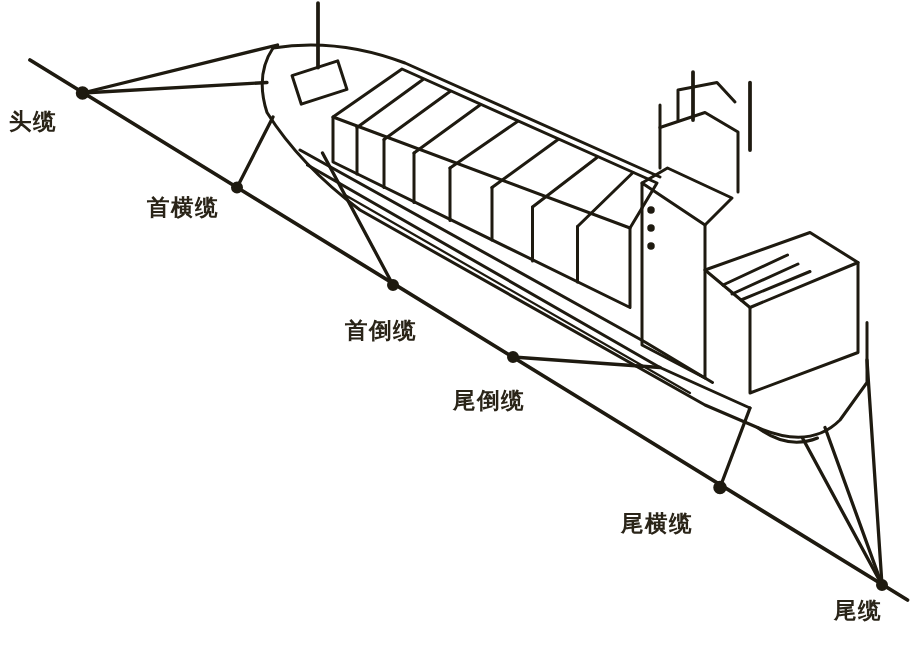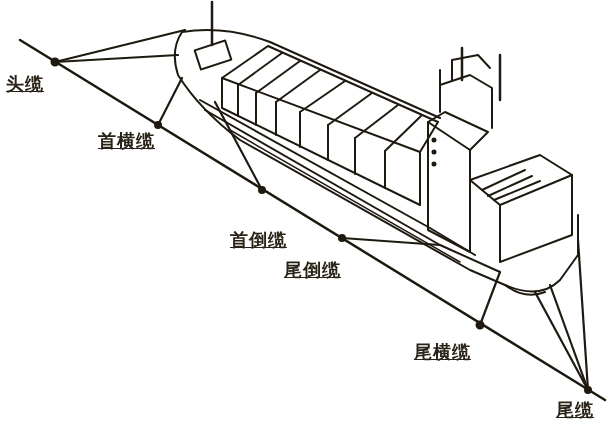--- a/index.html
+++ b/index.html
@@ -1,18 +1,18 @@
 <!DOCTYPE html>
 <html><head>
   <meta charset="utf-8">
   <style>
     html, body { margin:0; padding:0; background:#ffffff; }
     body { width:608px; height:436px; overflow:hidden; position:relative; }
     #diagram { position:absolute; left:0; top:0; width:608px; height:436px; }
-    .lbl { position:absolute; font-family:"DejaVu Serif", serif; font-size:18px; color:#2a2418; font-weight:bold; white-space:nowrap; letter-spacing:1px;text-decoration:underline; }
+    .lbl { position:absolute; font-family:"DejaVu Serif", serif; font-size:15px; color:#2a2418; font-weight:bold; white-space:nowrap; letter-spacing:1px; }
   </style>
 </head>
 <body>
 
 <svg id="diagram" viewBox="0 0 608 436" xmlns="http://www.w3.org/2000/svg" fill="none" stroke="#1e1a10" stroke-width="2" stroke-linejoin="round" stroke-linecap="round">
 
   <line x1="20" y1="40" x2="605" y2="400" stroke-width="2.5"></line>
 
   <g>
     <path d="M182,32 Q170,50 178,75 Q200,110 240,140 L470,270 L505,285 Q540,300 560,280 L578,255 L578,215"></path>
@@ -82,16 +82,16 @@
     <circle cx="158" cy="125" r="3"></circle>
     <circle cx="262" cy="190" r="3"></circle>
     <circle cx="342" cy="238" r="3"></circle>
     <circle cx="480" cy="325" r="3.5"></circle>
     <circle cx="588" cy="390" r="3"></circle>
   </g>
 </svg>
 
 <div class="lbl" style="left:6px;top:72px;">头缆</div>
 <div class="lbl" style="left:98px;top:129px;">首横缆</div>
-<div class="lbl" style="left:230px;top:228px;">首倒缆</div>
-<div class="lbl" style="left:284px;top:258px;">尾倒缆</div>
+<div class="lbl" style="left:230px;top:211px;">首倒缆</div>
+<div class="lbl" style="left:302px;top:258px;">尾倒缆</div>
 <div class="lbl" style="left:414px;top:340px;text-align:center;">尾横缆</div>
 <div class="lbl" style="left:556px;top:398px;text-align:center;">尾缆</div>
 
 </body></html>

